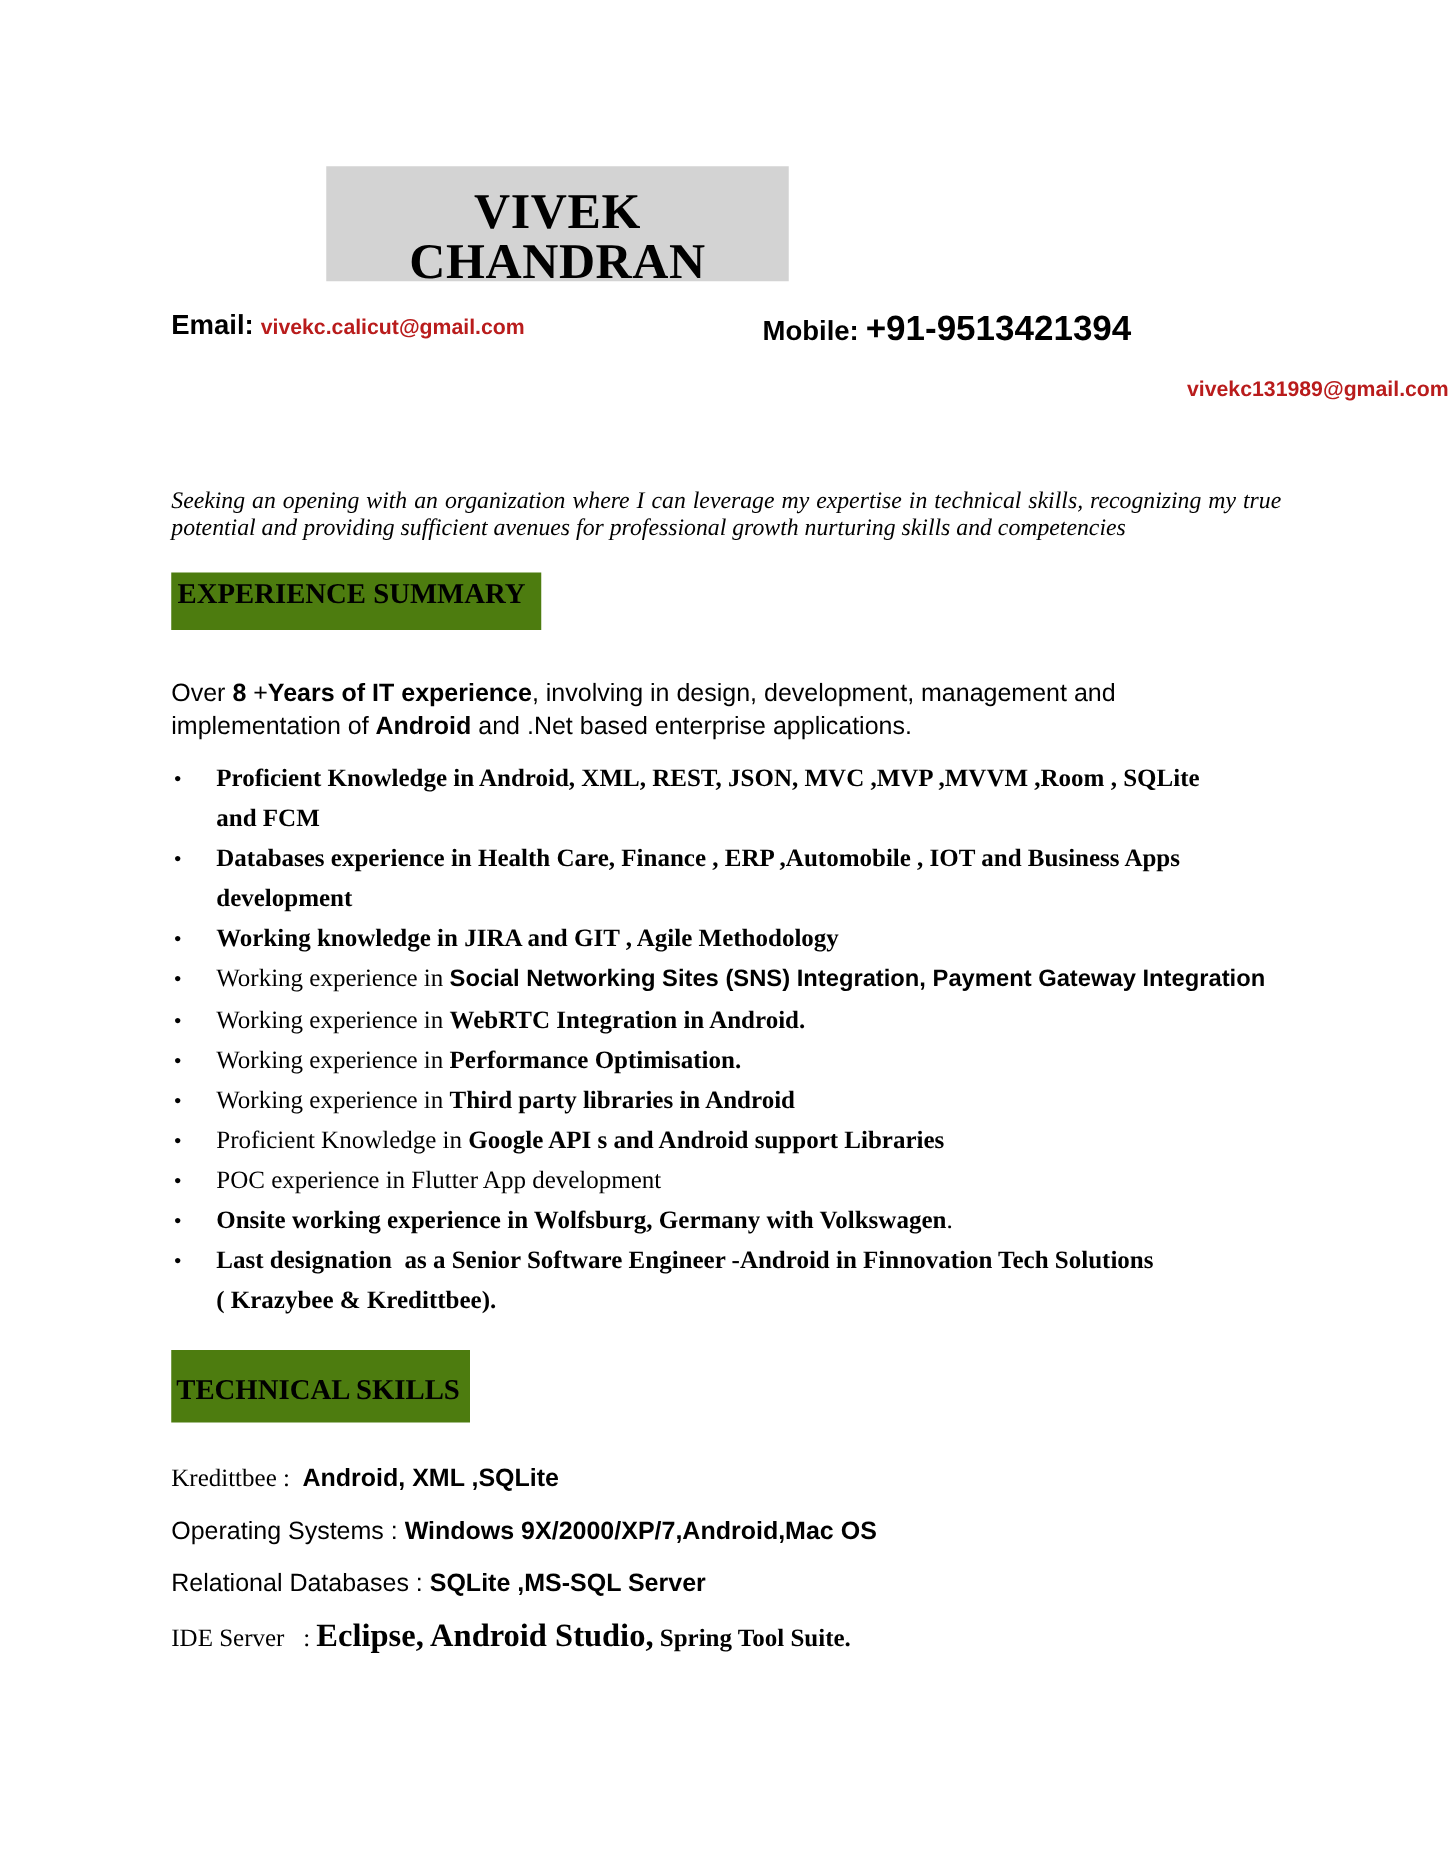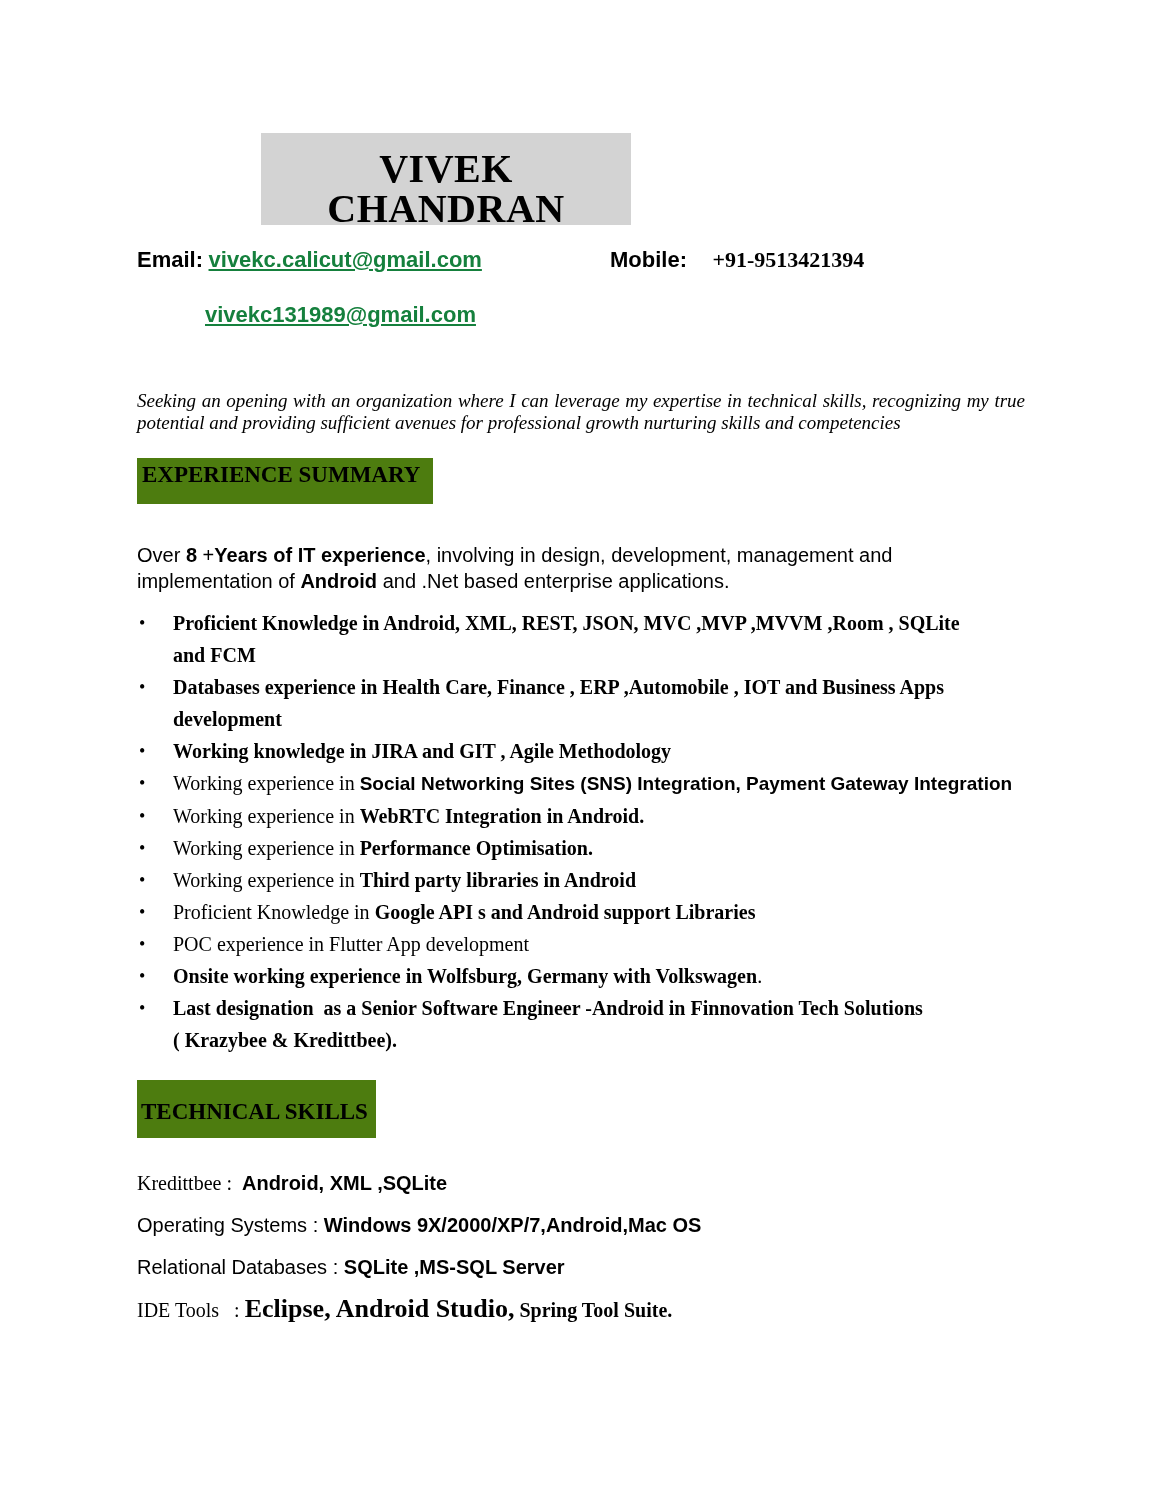--- a/index.html
+++ b/index.html
@@ -42,33 +42,31 @@
     font-size: 22px;
   }
   .contact-label {
     font-family: "Liberation Sans", "DejaVu Sans", sans-serif;
     font-weight: 700;
     font-size: 22px;
   }
   .email-link {
     font-family: "Liberation Sans", "DejaVu Sans", sans-serif;
     font-weight: 700;
-    font-size: 22px;
-    color: #15803d;
-    text-decoration: underline;
+    font-size: 17px;
+    color: #b91c1c;
     cursor: pointer;
   }
   .mobile-group { position: absolute; left: 473px; top: 0; white-space: nowrap; }
   .mobile-value {
-    font-family: Liberation Serif, serif;
+    font-family: Liberation Sans, sans-serif;
     font-weight: 700;
-    font-size: 22px;
-    margin-left: 20px;
+    font-size: 28px;
   }
-  .contact-row2 { margin: 27px 0 0 205px; height: 28px; }
+  .contact-row2 { margin: 27px 0 0 205px; height: 28px; text-align: right; }
 
   .objective {
     margin: 60px 0 0 137px;
     width: 888px;
     font-family: "Liberation Serif", "DejaVu Serif", serif;
     font-style: italic;
     font-size: 19px;
     line-height: 22px;
     text-align: justify;
   }
@@ -176,16 +174,16 @@
   <div class="block">
     <div class="section-box tech">
       <span>TECHNICAL SKILLS</span>
     </div>
   </div>
 
   <div class="skills" id="skills">
       <div class="skill-row"><span class="seg-serif">Kredittbee :  </span><span class="seg-sans-bold">Android, XML ,SQLite</span></div>
       <div class="skill-row"><span class="seg-sans">Operating Systems : </span><span class="seg-sans-bold">Windows 9X/2000/XP/7,Android,Mac OS</span></div>
       <div class="skill-row"><span class="seg-sans">Relational Databases : </span><span class="seg-sans-bold">SQLite ,MS-SQL Server</span></div>
-      <div class="skill-row"><span class="seg-serif">IDE Tools   : </span><span class="seg-serif-bold-lg">Eclipse, Android Studio,</span><span class="seg-serif-bold"> Spring Tool Suite.</span></div>
+      <div class="skill-row"><span class="seg-serif">IDE Server   : </span><span class="seg-serif-bold-lg">Eclipse, Android Studio,</span><span class="seg-serif-bold"> Spring Tool Suite.</span></div>
     </div>
 
 </div>
 
 </body></html>

